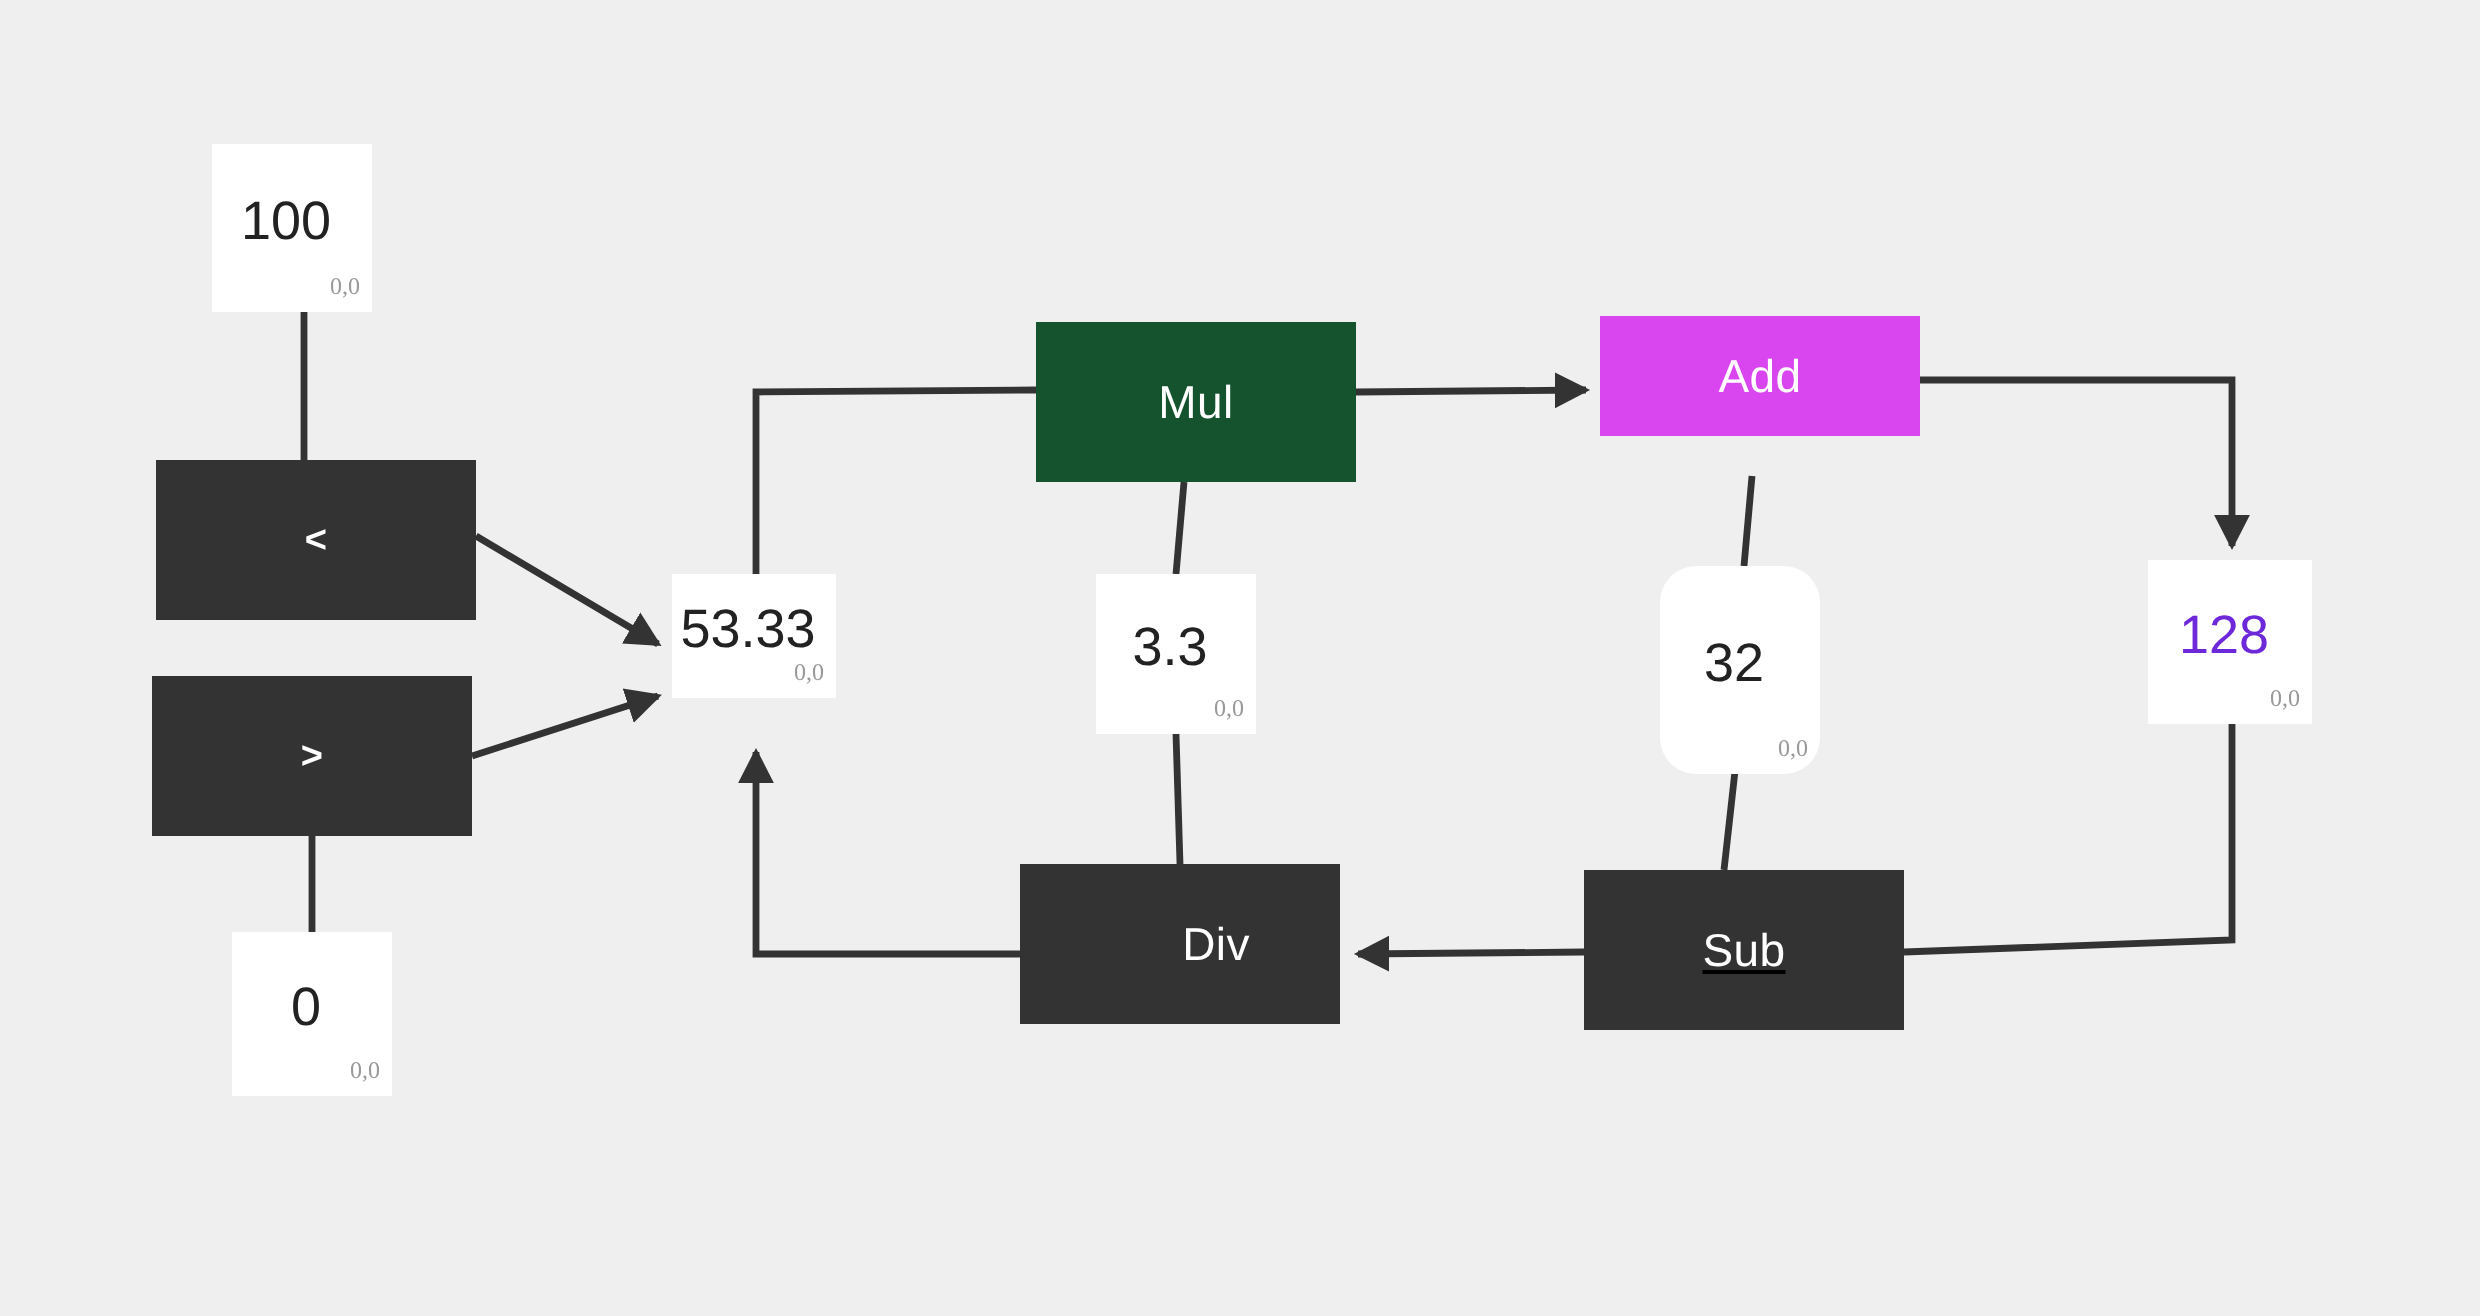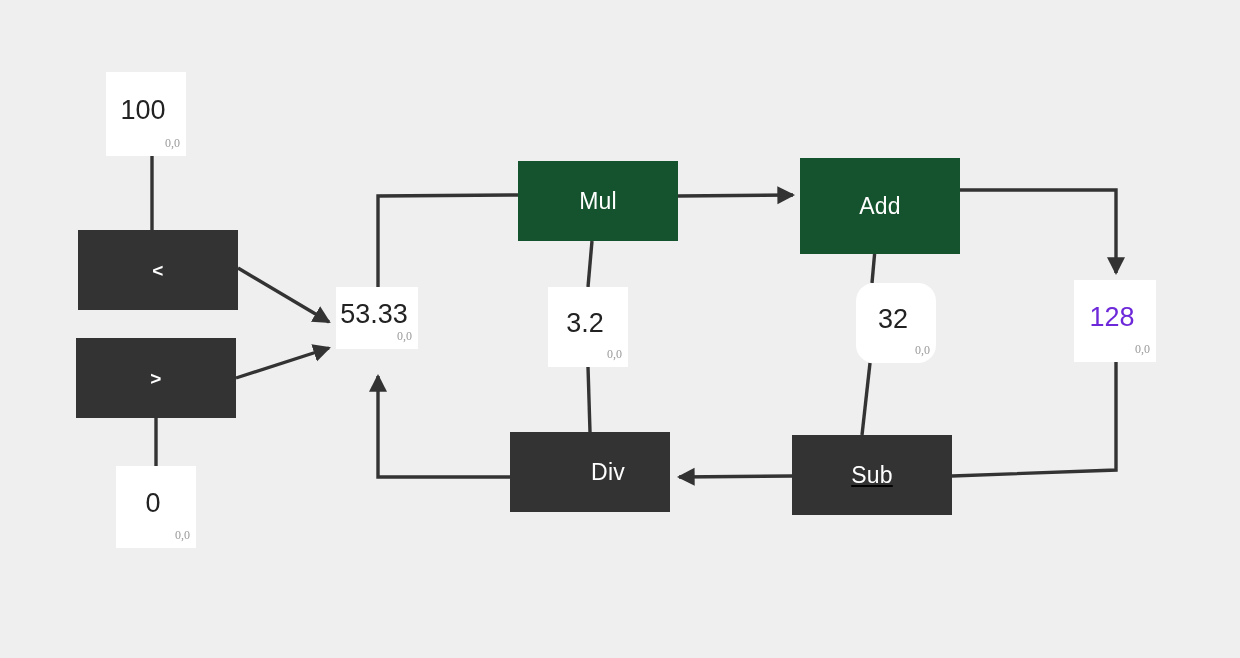--- a/index.html
+++ b/index.html
@@ -108,21 +108,21 @@
   <div id="node-layer">
       <div class="node op sym" style="left: 78px; top: 230px; width: 160px; height: 80px; background: rgb(51, 51, 51);">
         <span class="op-label" style="color: rgb(255, 255, 255);">&lt;</span>
       </div>
       <div class="node op sym" style="left: 76px; top: 338px; width: 160px; height: 80px; background: rgb(51, 51, 51);">
         <span class="op-label" style="color: rgb(255, 255, 255);">&gt;</span>
       </div>
       <div class="node op" style="left: 518px; top: 161px; width: 160px; height: 80px; background: #14532d;">
         <span class="op-label" style="color: rgb(255, 255, 255);">Mul</span>
       </div>
-      <div class="node op" style="left: 800px; top: 158px; width: 160px; height: 96px; background: #14532d;">
+      <div class="node op" style="left: 800px; top: 158px; width: 160px; height: 60px; background: #d946ef;">
         <span class="op-label" style="color: rgb(255, 255, 255);">Add</span>
       </div>
       <div class="node op" style="left: 510px; top: 432px; width: 160px; height: 80px; background: rgb(51, 51, 51);">
         <span class="op-label" style="color: rgb(255, 255, 255); margin-left: 36px;">Div</span>
       </div>
       <div class="node op" style="left: 792px; top: 435px; width: 160px; height: 80px; background: rgb(51, 51, 51); text-decoration: underline;">
         <span class="op-label" style="color: rgb(255, 255, 255);">Sub</span>
       </div>
       <div class="node value" style="left: 106px; top: 72px; width: 80px; height: 84px; background: rgb(255, 255, 255);">
         <div class="val-label" style="color: rgb(34, 34, 34);">100</div>
@@ -130,24 +130,24 @@
       </div>
       <div class="node value" style="left: 116px; top: 466px; width: 80px; height: 82px; background: rgb(255, 255, 255);">
         <div class="val-label" style="color: rgb(34, 34, 34);">0</div>
         <div class="val-sub" style="color: rgb(154, 154, 154);">0,0</div>
       </div>
       <div class="node value" style="left: 336px; top: 287px; width: 82px; height: 62px; background: rgb(255, 255, 255);">
         <div class="val-label" style="color: rgb(34, 34, 34);">53.33</div>
         <div class="val-sub" style="color: rgb(154, 154, 154);">0,0</div>
       </div>
       <div class="node value" style="left: 548px; top: 287px; width: 80px; height: 80px; background: rgb(255, 255, 255);">
-        <div class="val-label" style="color: rgb(34, 34, 34);">3.2</div>
+        <div class="val-label" style="color: rgb(34, 34, 34);">3.3</div>
         <div class="val-sub" style="color: rgb(154, 154, 154);">0,0</div>
       </div>
-      <div class="node value" style="left: 856px; top: 283px; width: 80px; height: 80px; background: rgb(255, 255, 255); border-radius: 18px;">
+      <div class="node value" style="left: 830px; top: 283px; width: 80px; height: 104px; background: rgb(255, 255, 255); border-radius: 18px;">
         <div class="val-label" style="color: rgb(34, 34, 34);">32</div>
         <div class="val-sub" style="color: rgb(154, 154, 154);">0,0</div>
       </div>
       <div class="node value" style="left: 1074px; top: 280px; width: 82px; height: 82px; background: rgb(255, 255, 255);">
         <div class="val-label" style="color: #6d28d9;">128</div>
         <div class="val-sub" style="color: rgb(154, 154, 154);">0,0</div>
       </div>
     </div>
 
 </div>

